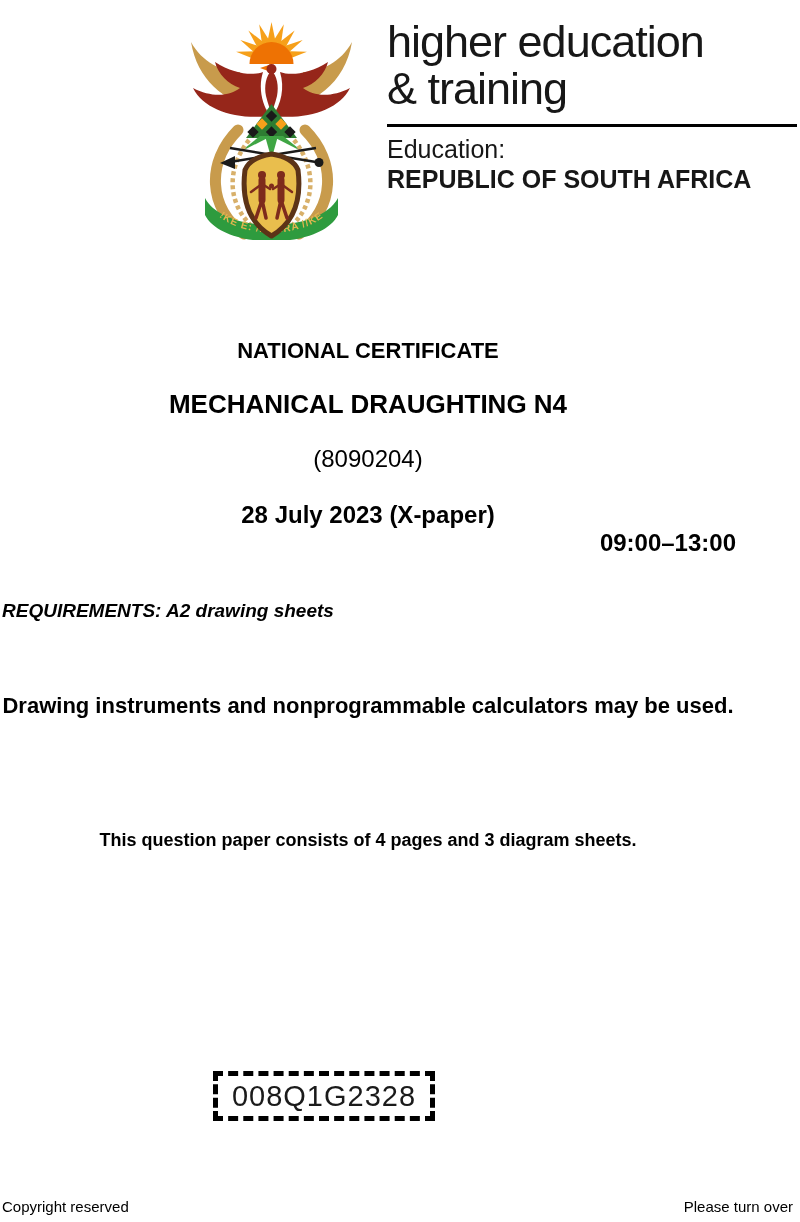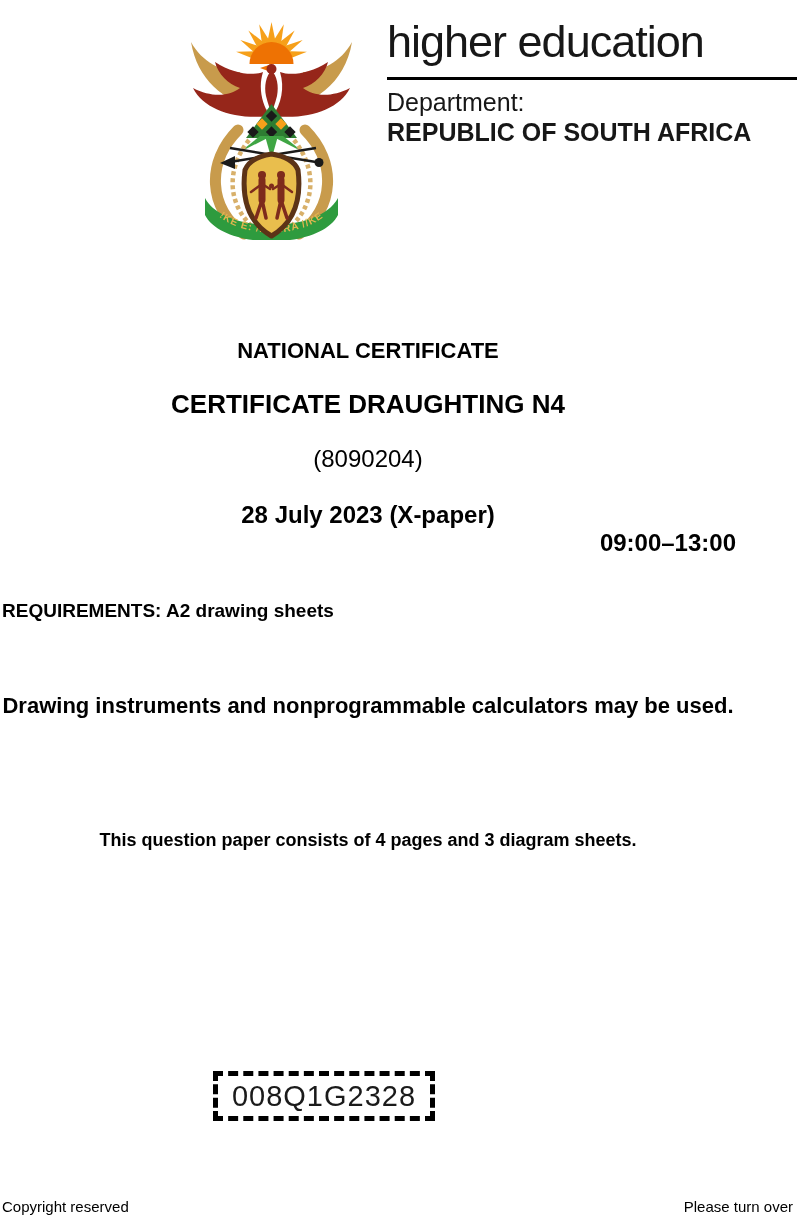--- a/index.html
+++ b/index.html
@@ -24,21 +24,21 @@
   .dept-label { margin-top: 7px; }
   .country { font-size: 25px; line-height: 30px; font-weight: bold; color: #171717; }
   
   .cline { position: absolute; left: 0; width: 736px; text-align: center; }
   .certificate { top: 338px; font-size: 22px; font-weight: bold; }
   .subject     { top: 389px; font-size: 26px; font-weight: bold; }
   .paper-code  { top: 445px; font-size: 24px; font-weight: normal; }
   .exam-date   { top: 501px; font-size: 24px; font-weight: bold; }
   .exam-time   { top: 529px; font-size: 24px; font-weight: bold; text-align: right; }
   
-  .requirements { position: absolute; top: 600px; left: 2px; font-size: 19px; font-weight: bold; }
+  .requirements { position: absolute; top: 600px; left: 2px; font-size: 19px; font-weight: bold; font-style: italic; }
   .instruments  { top: 693px; font-size: 22px; font-weight: bold; }
   .consists     { top: 830px; font-size: 18px; font-weight: bold; }
   
   .code-wrap { position: absolute; top: 1071px; left: 0; width: 648px; text-align: center; }
   .code-box {
     display: inline-block;
     border: 5px dashed #000;
     padding: 6px 14px;
     font-size: 29px;
     line-height: 28px;
@@ -145,29 +145,30 @@
           <line x1="103" y1="168" x2="103" y2="188" stroke-width="7"></line>
           <path d="M103,172 L114,180 M103,172 L95,177" stroke-width="2.5" fill="none"></path>
           <path d="M103,188 L99,206 M103,188 L109,206" stroke-width="3.5" fill="none"></path>
           <circle cx="93.5" cy="174" r="2.5" stroke="none"></circle>
         </g>
       </svg>
     </div>
     <div class="header-text">
       <div class="wordmark">
         <div>higher education</div>
+        <div>&amp; training</div>
       </div>
       <div class="rule"></div>
-      <div class="dept-label">Department:</div>
+      <div class="dept-label">Education:</div>
       <div class="country">REPUBLIC OF SOUTH AFRICA</div>
     </div>
   </header>
 
   <div class="cline certificate">NATIONAL CERTIFICATE</div>
-  <div class="cline subject">CERTIFICATE DRAUGHTING N4</div>
+  <div class="cline subject">MECHANICAL DRAUGHTING N4</div>
   <div class="cline paper-code">(8090204)</div>
   <div class="cline exam-date">28 July 2023 (X-paper)</div>
   <div class="cline exam-time">09:00–13:00</div>
 
   <div class="requirements">REQUIREMENTS: A2 drawing sheets</div>
   <div class="cline instruments">Drawing instruments and nonprogrammable calculators may be used.</div>
   <div class="cline consists">This question paper consists of 4 pages and 3 diagram sheets.</div>
 
   <div class="code-wrap">
     <span class="code-box">008Q1G2328</span>

